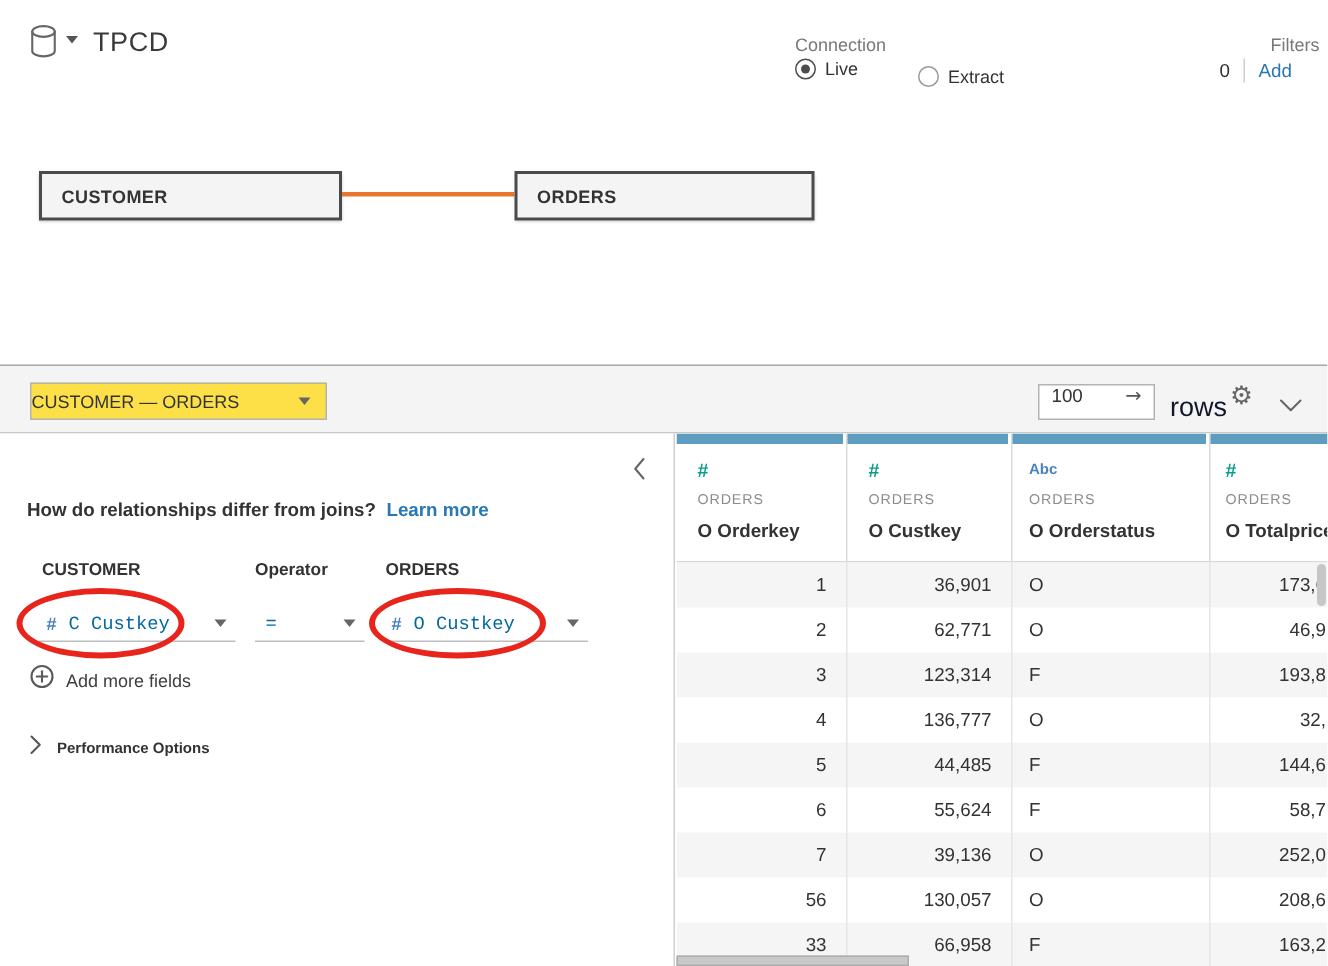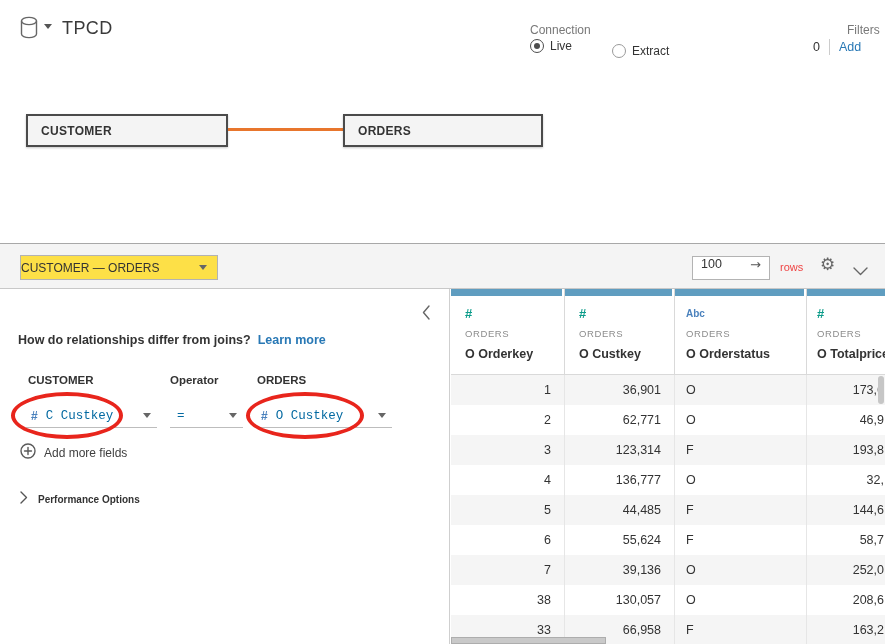--- a/index.html
+++ b/index.html
@@ -50,21 +50,21 @@
                 border:1px solid #b3b3b3; display:flex; align-items:center;
                 padding:0 10px 0 0; font-size:12px; color:#333; cursor:pointer; }
   .rel-select .grow { flex:1; }
   .tri { width:0; height:0; border-left:4px solid transparent;
          border-right:4px solid transparent; border-top:5px solid #666; }
   .rows-input { left:692px; top:256px; width:78px; height:24px; background:#fff;
                 border:1px solid #b3b3b3; display:flex; 
                 padding:0 8px; font-size:12.5px; color:#333; cursor:text; }
   .rows-input .grow { flex:1; }
   .rows-arrow { font-family:"DejaVu Sans", sans-serif; font-size:13px; color:#555; }
-  .rows-label { left:780px; top:261px; font-size:11px; color:#ef4444; }
+  .rows-label { left:780px; top:261px; font-size:18px; color:#0f172a; }
   .gear { left:820px; top:256px; font-family:"DejaVu Sans", sans-serif;
           font-size:17px; color:#666; cursor:pointer; line-height:1; }
   .panel-chevron { left:853px; top:262px; cursor:pointer; }
 
   
   .left-pane { left:0; top:289px; width:450px; height:355px; background:#fff;
                border-right:1px solid #cfcfcf; }
   .collapse-btn { left:420px; top:303px; cursor:pointer; padding:2px; }
   .question { left:18px; top:333px; font-size:12.5px; font-weight:bold; color:#333; white-space:nowrap; }
   .learn-more { color:#2878b5; cursor:pointer; margin-left:7px; }
@@ -290,21 +290,21 @@
       <div class="g-cell w3 c3">F</div>
       <div class="g-cell w4 c4">58,7</div>
     </div>
     <div class="g-row">
       <div class="g-cell w1 num">7</div>
       <div class="g-cell w2 num">39,136</div>
       <div class="g-cell w3 c3">O</div>
       <div class="g-cell w4 c4">252,0</div>
     </div>
     <div class="g-row">
-      <div class="g-cell w1 num">38</div>
+      <div class="g-cell w1 num">56</div>
       <div class="g-cell w2 num">130,057</div>
       <div class="g-cell w3 c3">O</div>
       <div class="g-cell w4 c4">208,6</div>
     </div>
     <div class="g-row">
       <div class="g-cell w1 num">33</div>
       <div class="g-cell w2 num">66,958</div>
       <div class="g-cell w3 c3">F</div>
       <div class="g-cell w4 c4">163,2</div>
     </div>

